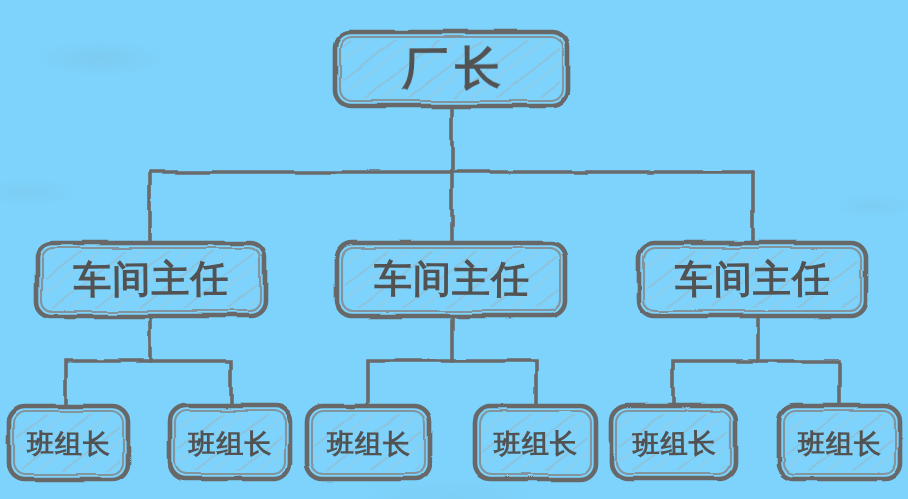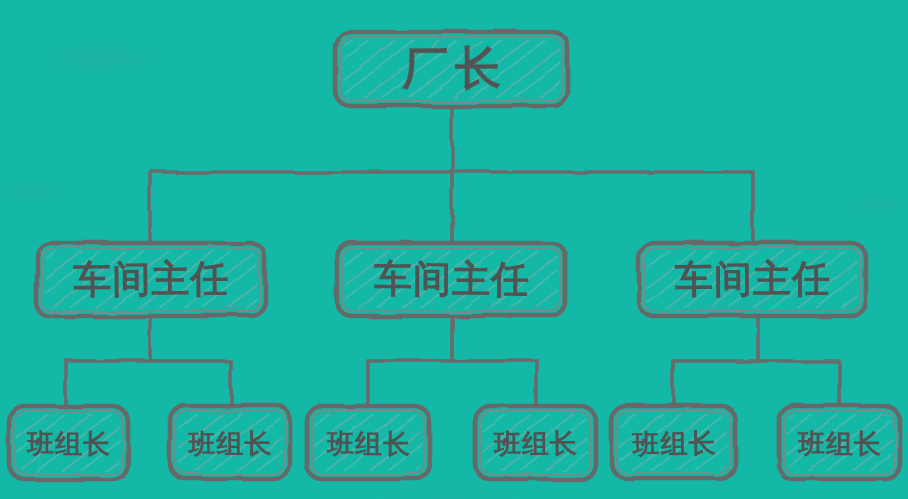--- a/index.html
+++ b/index.html
@@ -1,19 +1,19 @@
 <!DOCTYPE html>
 <html><head>
 <meta charset="utf-8">
 <style>
   html,body{margin:0;padding:0;background:#ffffff;}
   .canvas{
     position:relative;
     width:908px;height:499px;
-    background:#14b8a6;
+    background:#7dd3fc;
     overflow:hidden;
     font-family:"Liberation Sans",sans-serif;
   }
   
   .canvas::before{
     content:"";
     position:absolute;inset:0;
     pointer-events:none;
     background:
       radial-gradient(95px 26px at 100px 58px, rgba(130,130,130,.10), transparent 70%),

